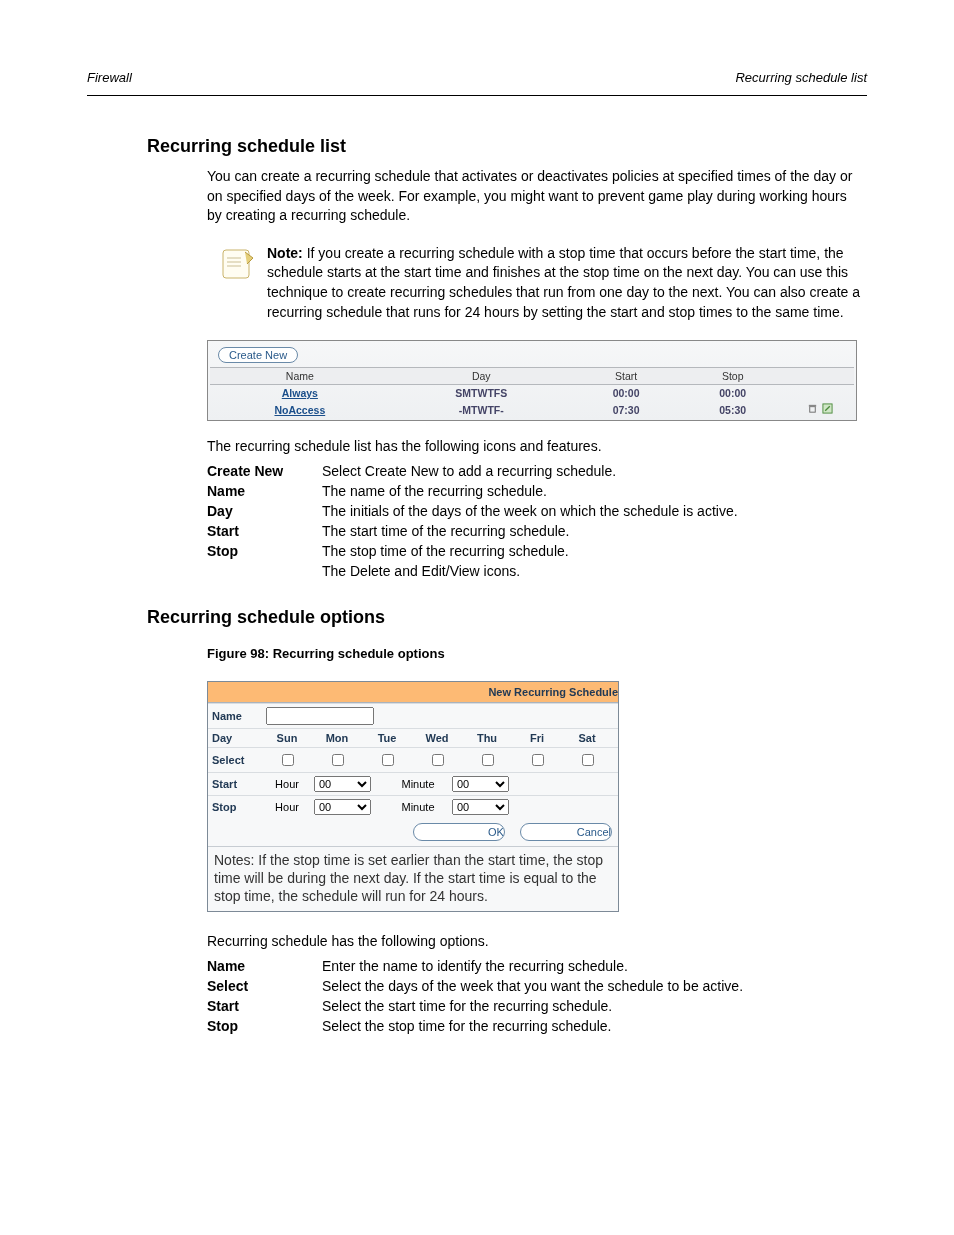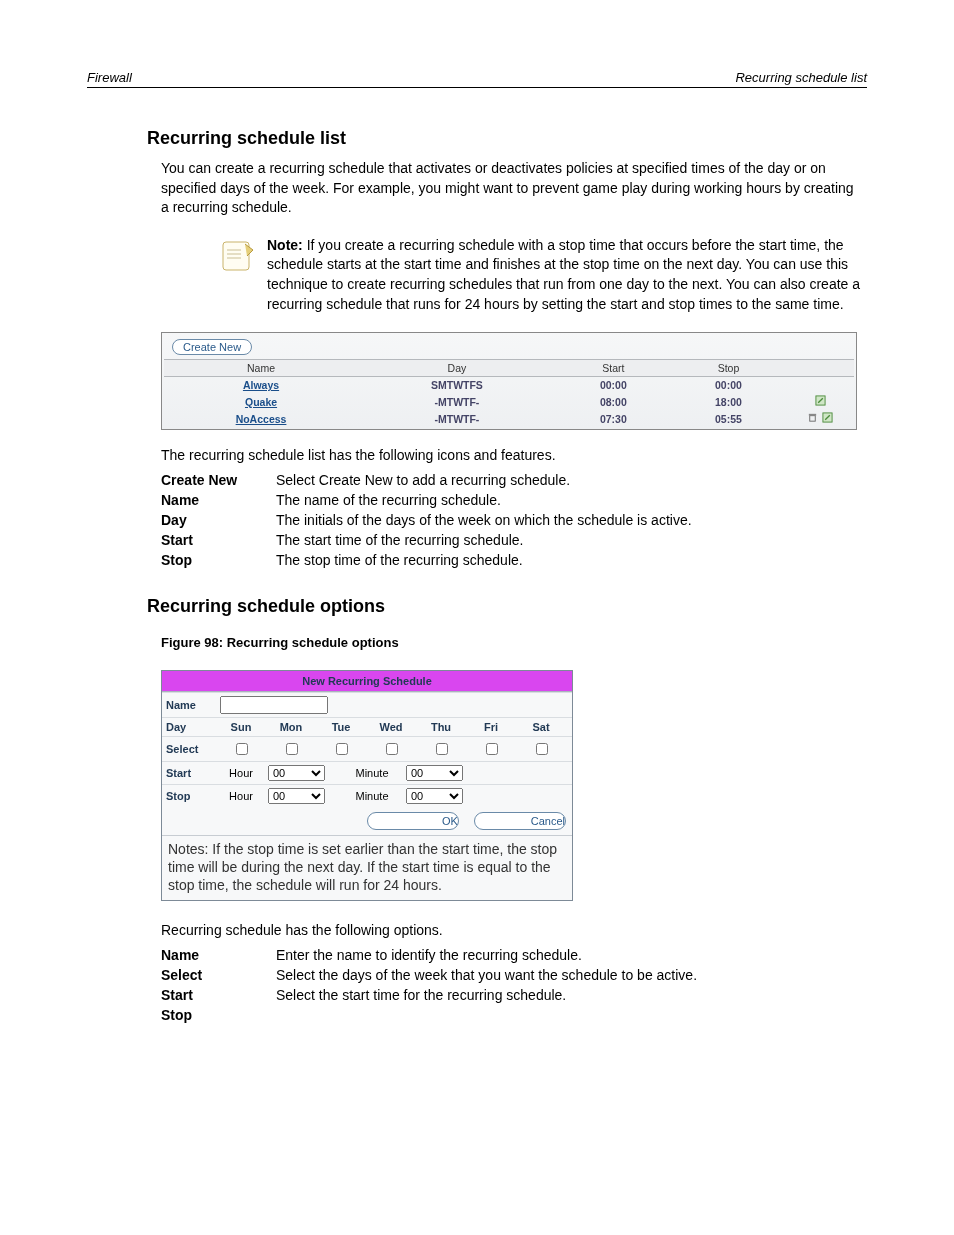--- a/index.html
+++ b/index.html
@@ -13,31 +13,31 @@
     width: 780px;
     margin: 0 auto;
     padding: 70px 0 40px 0;
     position: relative;
   }
   .running-head {
     display: flex;
     justify-content: space-between;
     font-style: italic;
     font-size: 13px;
-    padding-bottom: 2px;
+    padding-bottom: 10px;
     border-bottom: 1px solid #000;
     margin-bottom: 40px;
   }
   h2.section {
     font-size: 18px;
     font-weight: bold;
     margin: 0 0 10px 60px;
   }
   .body-indent {
-    margin-left: 74px;
+    margin-left: 120px;
     margin-right: 10px;
   }
   p { line-height: 1.4; margin: 6px 0; }
   .note-row {
     display: flex;
     align-items: flex-start;
     margin: 18px 0 18px 130px;
   }
   .note-icon {
     width: 40px; flex: 0 0 40px;
@@ -93,25 +93,25 @@
   .def-term { width: 115px; font-weight: bold; flex:0 0 115px; }
   .def-desc { flex:1; }
   
   .fig98 {
     width: 410px;
     border: 1px solid #7d8a97;
     background:#f7f8f9;
     font-size: 11px;
   }
   .fig98 .title {
-    text-align:center;
+    text-align:right;
     font-weight:bold;
     color:#223a55;
     padding:4px 0;
-    background:#d946ef;
+    background:#fdba74;
     border-bottom:1px solid #aab3bd;
   }
   .fig98 .row { display:flex; align-items:center; border-top:1px solid #d9dde1; }
   .fig98 .row:first-of-type{border-top:none;}
   .fig98 .hcell {
     width:46px; padding:3px 2px; color:#223a55; font-weight:bold; text-align:center;
   }
   .fig98 .lcell {
     width:46px; padding:3px 4px; color:#223a55; font-weight:bold;
   }
@@ -175,34 +175,24 @@
           </thead>
         <tbody>
           <tr>
             <td class="name">Always</td>
             <td>SMTWTFS</td>
             <td>00:00</td>
             <td>00:00</td>
             <td class="icon-cell"></td>
           </tr>
           <tr>
-            <td class="name">Quake</td>
-            <td>-MTWTF-</td>
-            <td>08:00</td>
-            <td>18:00</td>
-            <td class="icon-cell"><span><svg viewBox="0 0 12 12">
-                    <rect x="1" y="1" width="10" height="10" fill="#cfe6c6" stroke="#4a8a3a"></rect>
-                    <path d="M3 8 L8 3 L9 4 L4 9 Z" fill="#4a8a3a"></path>
-                  </svg></span></td>
-          </tr>
-          <tr>
             <td class="name">NoAccess</td>
             <td>-MTWTF-</td>
             <td>07:30</td>
-            <td>05:55</td>
+            <td>05:30</td>
             <td class="icon-cell">
               <span><svg viewBox="0 0 12 12">
                     <rect x="3" y="4" width="6" height="6" fill="none" stroke="#666"></rect>
                     <rect x="2" y="2" width="8" height="2" fill="#888"></rect>
                   </svg></span>
               <span><svg viewBox="0 0 12 12">
                     <rect x="1" y="1" width="10" height="10" fill="#cfe6c6" stroke="#4a8a3a"></rect>
                     <path d="M3 8 L8 3 L9 4 L4 9 Z" fill="#4a8a3a"></path>
                   </svg></span>
             </td>
@@ -227,20 +217,24 @@
           <div class="def-desc">The initials of the days of the week on which the schedule is active.</div>
         </div>
       <div class="def-row">
           <div class="def-term">Start</div>
           <div class="def-desc">The start time of the recurring schedule.</div>
         </div>
       <div class="def-row">
           <div class="def-term">Stop</div>
           <div class="def-desc">The stop time of the recurring schedule.</div>
         </div>
+      <div class="def-row">
+          <div class="def-term"></div>
+          <div class="def-desc">The Delete and Edit/View icons.</div>
+        </div>
     </div>
   </div>
 
   <h2 class="section" style="margin-top:28px">Recurring schedule options</h2>
   <div class="body-indent">
     <div class="fig-caption">Figure 98: Recurring schedule options</div>
 
     <div class="fig98" style="margin-top:20px">
       <div class="title">New Recurring Schedule</div>
 
@@ -302,17 +296,18 @@
       <div class="def-row">
           <div class="def-term">Select</div>
           <div class="def-desc">Select the days of the week that you want the schedule to be active.</div>
         </div>
       <div class="def-row">
           <div class="def-term">Start</div>
           <div class="def-desc">Select the start time for the recurring schedule.</div>
         </div>
       <div class="def-row">
           <div class="def-term">Stop</div>
+          <div class="def-desc">Select the stop time for the recurring schedule.</div>
         </div>
     </div>
   </div>
 
 </div>
 
 </body></html>

